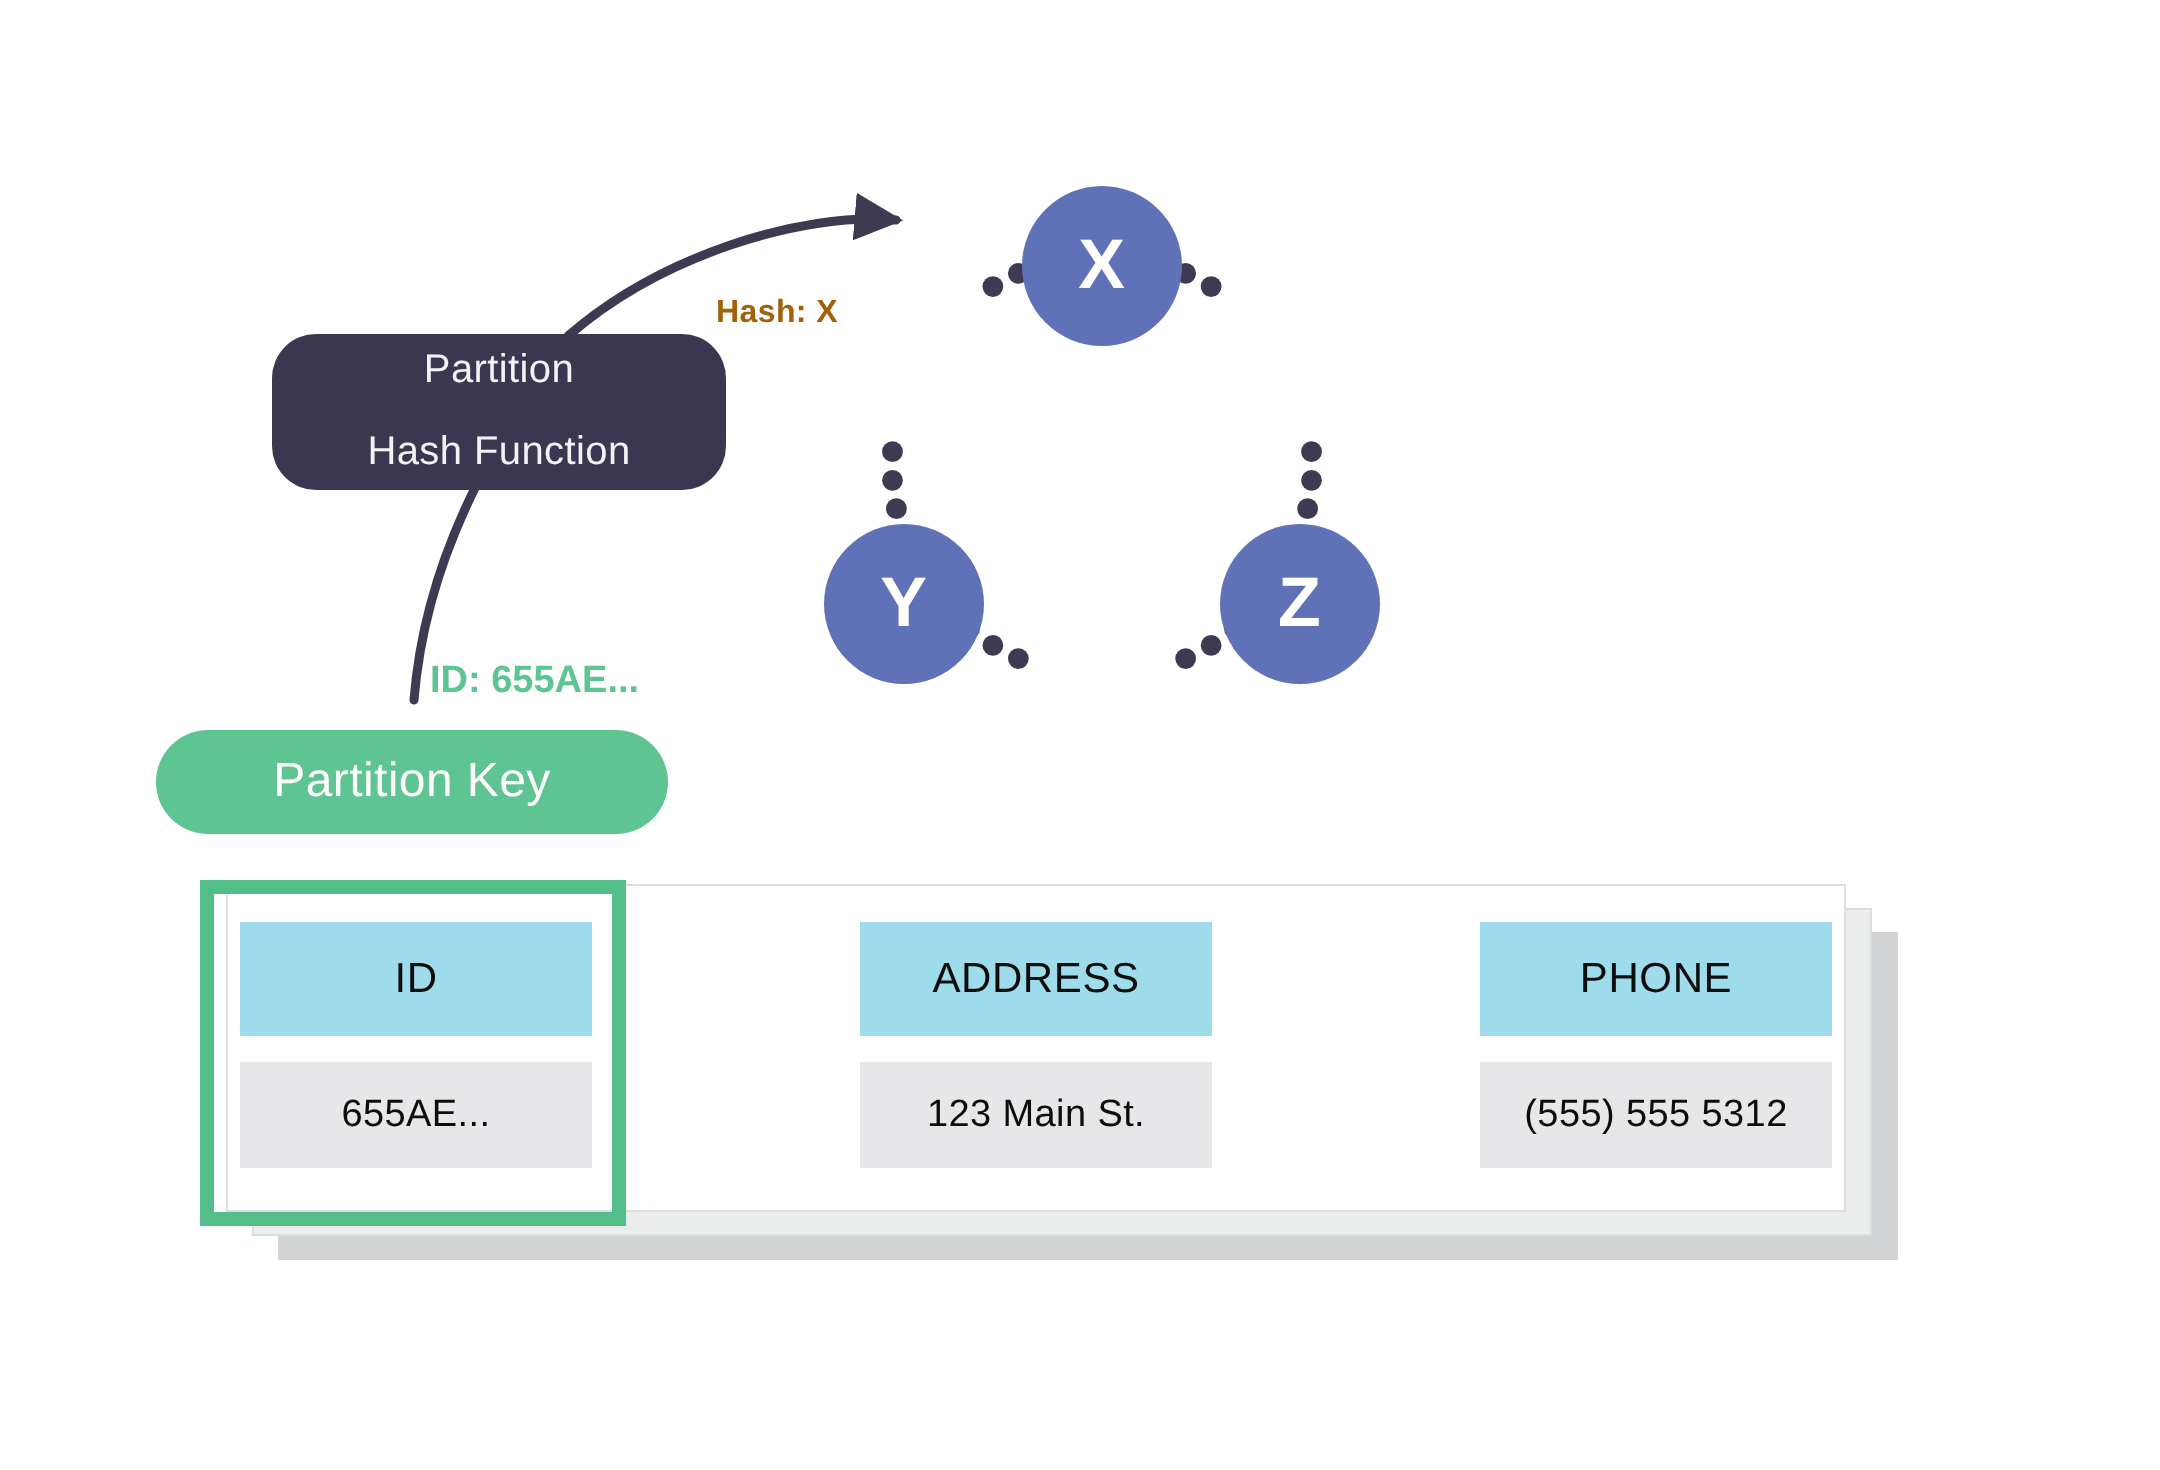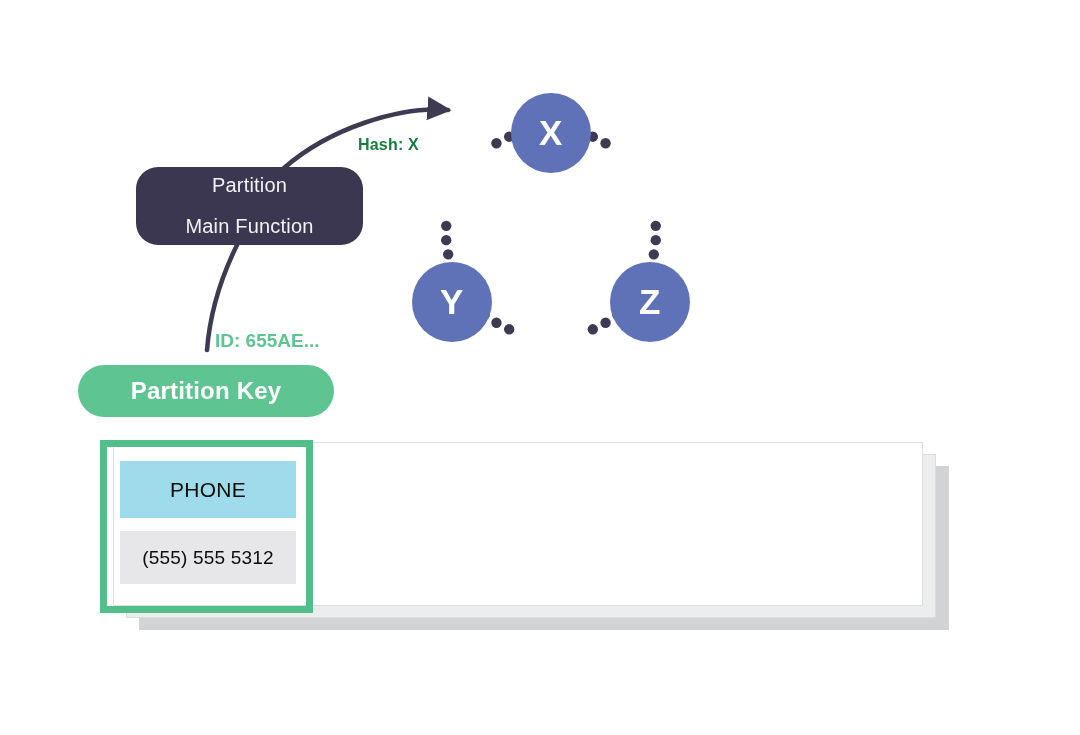--- a/index.html
+++ b/index.html
@@ -65,22 +65,22 @@
     letter-spacing: .5px;
   }
   #node-x { left: 511px; top:  93px; }
   #node-y { left: 412px; top: 262px; }
   #node-z { left: 610px; top: 262px; }
 
   
   .hash-label {
     position: absolute;
     left: 358px;
-    top: 136px;
-    color: #15803d;
+    top: 148px;
+    color: #a16207;
     font-size: 16px;
     font-weight: 700;
     letter-spacing: .2px;
     white-space: nowrap;
   }
 
   
   .id-label {
     position: absolute;
     left: 215px;
@@ -98,21 +98,21 @@
     top: 365px;
     width: 256px;
     height: 52px;
     background: #5ec492;
     border-radius: 26px;
     display: flex;
     align-items: center;
     justify-content: center;
     color: #ffffff;
     font-size: 24px;
-    font-weight: 700;
+    font-weight: 400;
     letter-spacing: .2px;
   }
 
   
   .stack-layer {
     position: absolute;
     background: #ffffff;
     border: 1px solid #d5d5d7;
     box-sizing: border-box;
   }
@@ -236,21 +236,21 @@
         <circle cx="536.70" cy="128.98" r="5.2" fill="#3d3a52"></circle>
       </g>
 
     <path d="M 284,168 C 330,128 400,106 448,110" fill="none" stroke="#3d3a52" stroke-width="4.5" stroke-linecap="round" marker-end="url(#arrowhead)"></path>
 
     <path d="M 238,243 C 222,275 210,312 207,350" fill="none" stroke="#3d3a52" stroke-width="4.5" stroke-linecap="round"></path>
   </svg>
 
   <div class="hash-pill">
     <span>Partition</span>
-    <span>Main Function</span>
+    <span>Hash Function</span>
   </div>
 
   <div class="hash-label">Hash: X</div>
 
   <div class="ring-node" id="node-x">
     <span>X</span>
   </div>
   <div class="ring-node" id="node-y">
     <span>Y</span>
   </div>
@@ -259,20 +259,28 @@
   </div>
 
   <div class="id-label">ID: 655AE...</div>
 
   <div class="key-pill">
     <span>Partition Key</span>
   </div>
 
   <div class="table-card">
     <div class="table-grid" id="table-grid">
+        <div class="col">
+          <div class="col-head">ID</div>
+          <div class="col-cell">655AE...</div>
+        </div>
+        <div class="col">
+          <div class="col-head">ADDRESS</div>
+          <div class="col-cell">123 Main St.</div>
+        </div>
         <div class="col">
           <div class="col-head">PHONE</div>
           <div class="col-cell">(555) 555 5312</div>
         </div>
       </div>
   </div>
 
   <div class="highlight-box"></div>
 
 </div>

